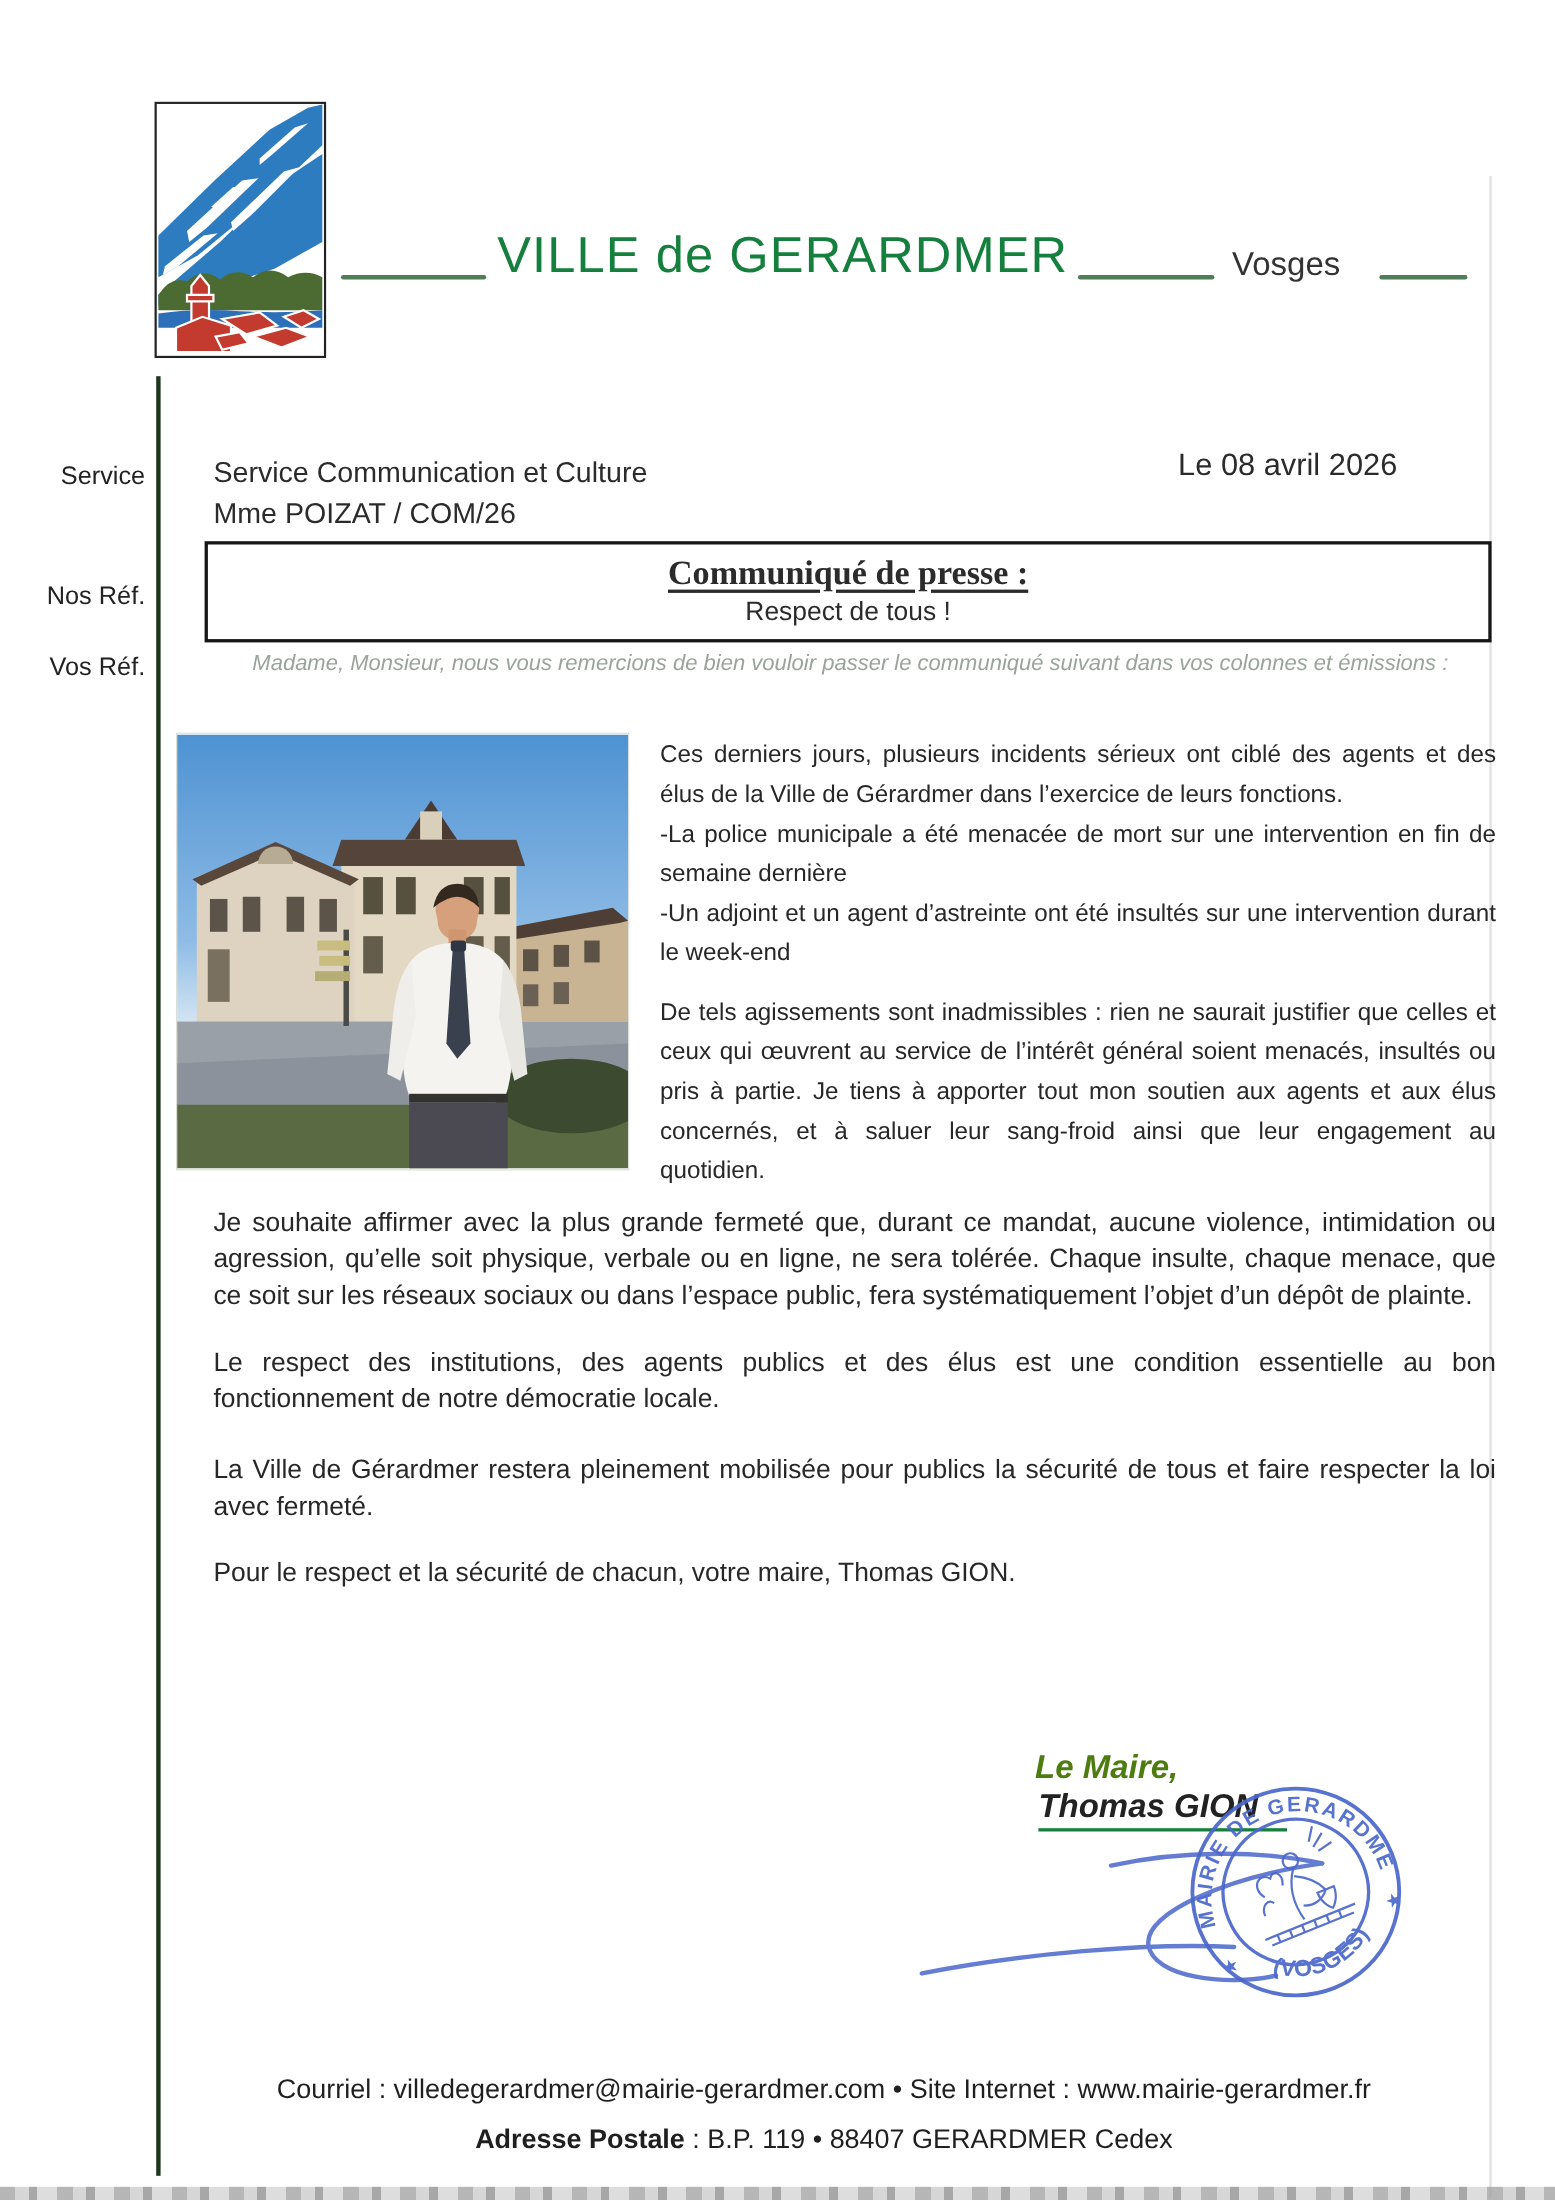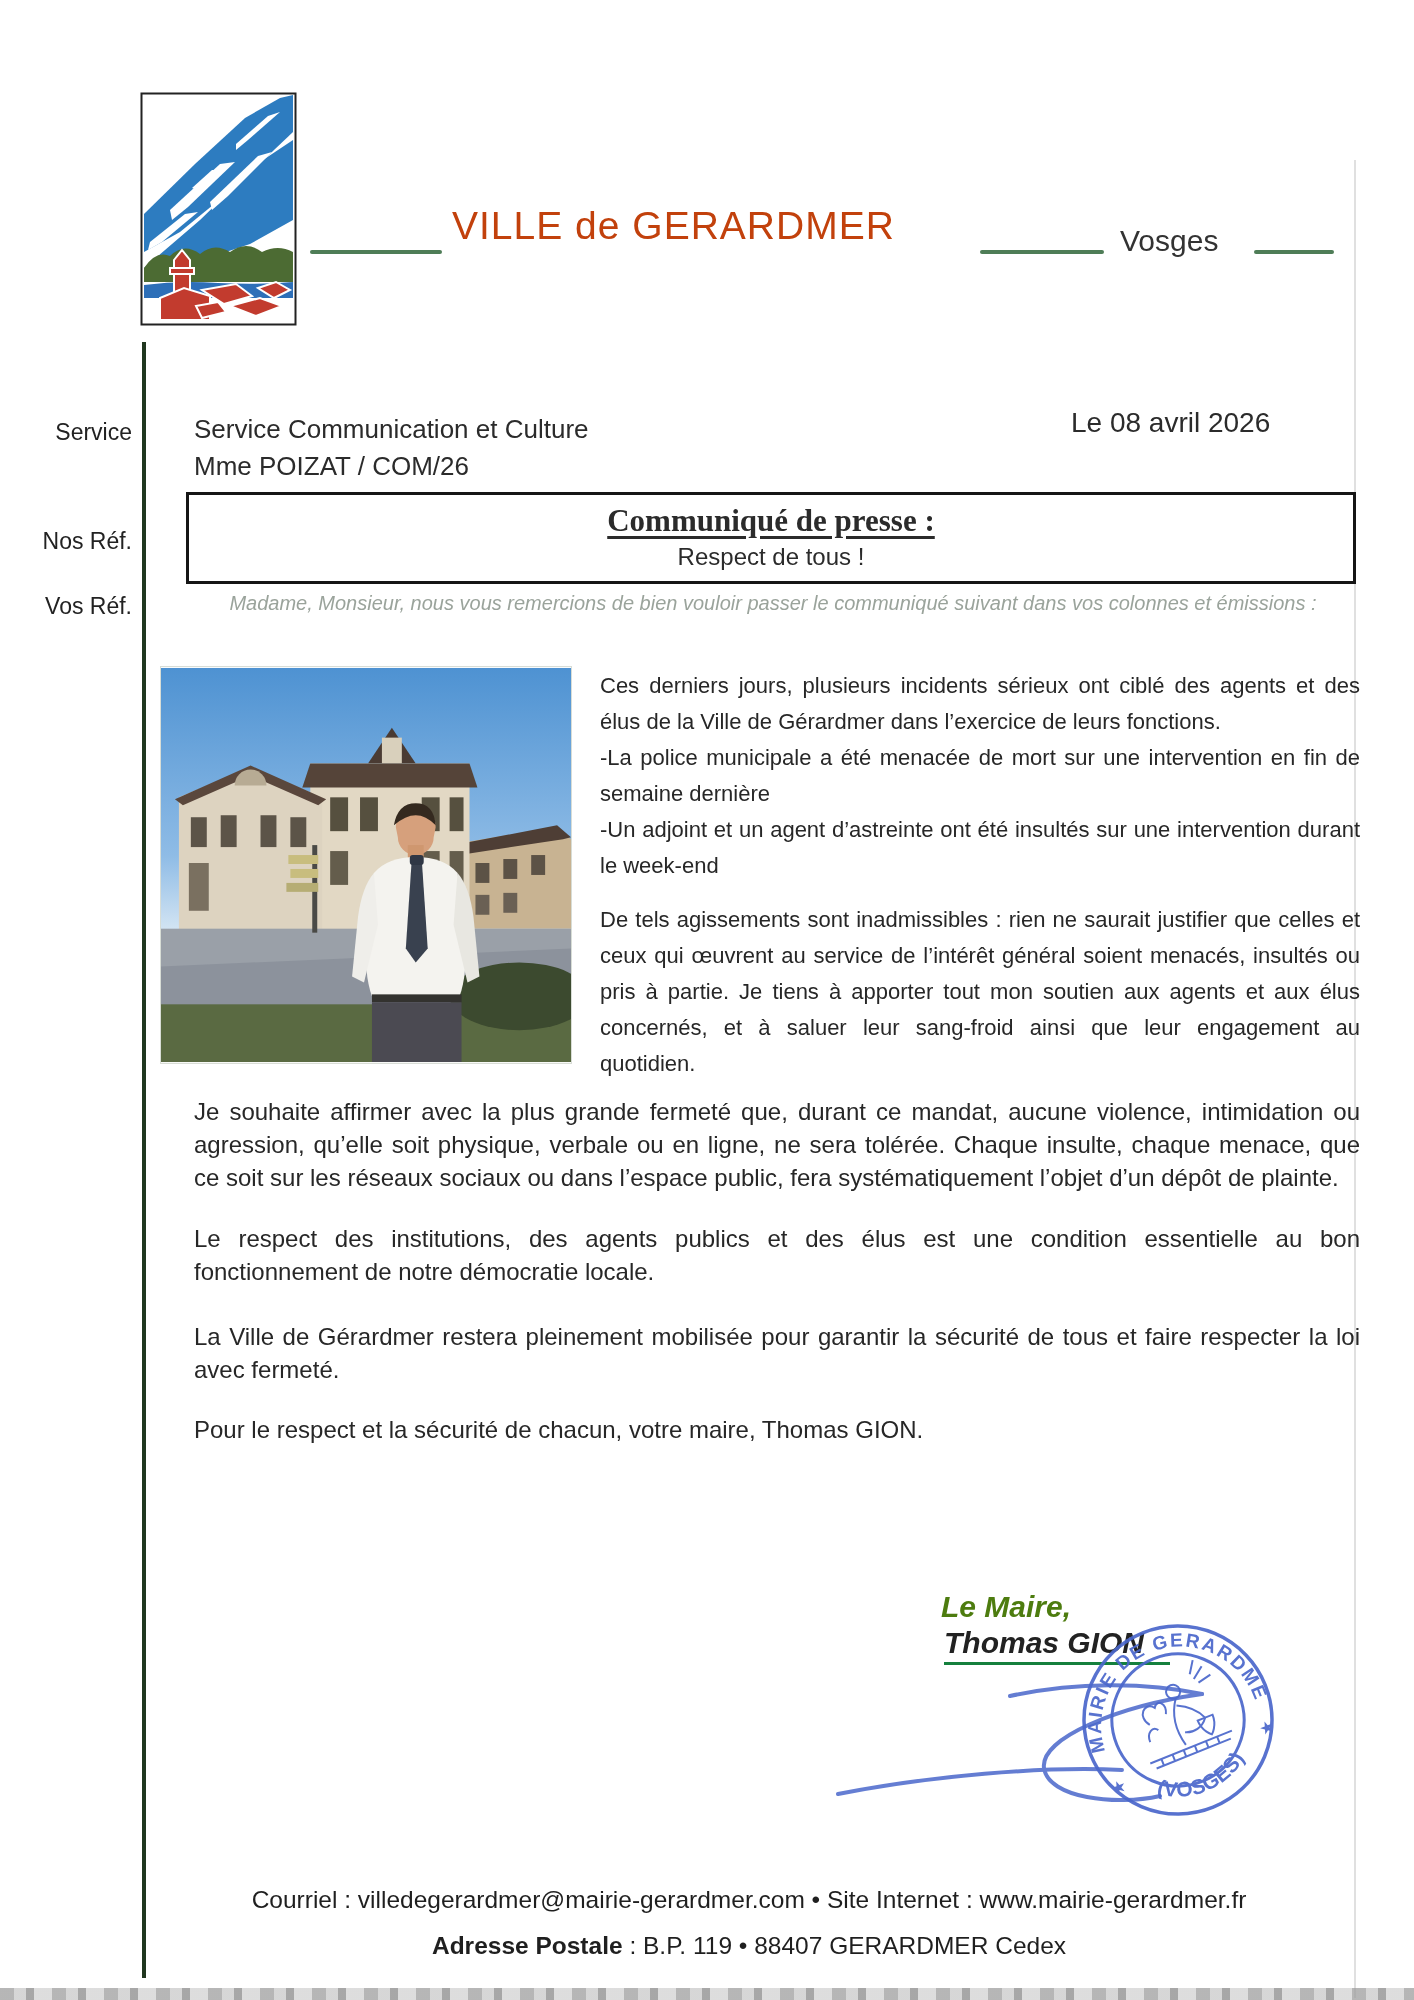--- a/index.html
+++ b/index.html
@@ -1,21 +1,21 @@
 <!DOCTYPE html>
 <html><head>
 <meta charset="utf-8">
 <style>
   html,body{margin:0;padding:0;background:#e8e8e8;}
   .page{position:relative;width:1414px;height:2000px;background:#ffffff;margin:0 auto;
         font-family:"Liberation Sans", sans-serif;color:#2b2b2b;overflow:hidden;}
   .abs{position:absolute;}
   
   .logo{left:140px;top:92px;width:157px;height:234px;}
-  .main-title{left:452px;top:204px;font-size:39px;letter-spacing:1px;color:#c2410c;white-space:nowrap;text-align:center;}
+  .main-title{left:452px;top:204px;font-size:46px;letter-spacing:1px;color:#15803d;white-space:nowrap;text-align:center;}
   .rule{height:4px;background:#4e7d57;border-radius:2px;}
   .rule-left{left:310px;top:250px;width:132px;}
   .rule-mid{left:980px;top:250px;width:124px;}
   .rule-far{left:1254px;top:250px;width:80px;}
   .vosges{left:1120px;top:224px;font-size:30px;color:#333;}
   .edge-line{left:1354px;top:160px;width:2px;height:1838px;background:#e0e0e0;}
   .date{left:1071px;top:378px;font-size:28px;margin-top:29px;}
   .green-vline{left:142px;top:342px;width:4px;height:1636px;background:#20371f;}
   .side-label{left:20px;width:112px;text-align:right;font-size:23px;color:#222;}
   .svc{left:194px;top:411px;font-size:26px;line-height:37px;}
@@ -177,21 +177,21 @@
       <path d="M212,336 h90 v60 h-90 z" fill="#4b4a52"></path>
     </g>
   </svg>
 
   <div class="abs para side-para p1 preline">Ces derniers jours, plusieurs incidents sérieux ont ciblé des agents et des élus de la Ville de Gérardmer dans l’exercice de leurs fonctions.
 -La police municipale a été menacée de mort sur une intervention en fin de semaine dernière
 -Un adjoint et un agent d’astreinte ont été insultés sur une intervention durant le week-end</div>
   <div class="abs para side-para p2">De tels agissements sont inadmissibles : rien ne saurait justifier que celles et ceux qui œuvrent au service de l’intérêt général soient menacés, insultés ou pris à partie. Je tiens à apporter tout mon soutien aux agents et aux élus concernés, et à saluer leur sang-froid ainsi que leur engagement au quotidien.</div>
   <div class="abs para p3">Je souhaite affirmer avec la plus grande fermeté que, durant ce mandat, aucune violence, intimidation ou agression, qu’elle soit physique, verbale ou en ligne, ne sera tolérée. Chaque insulte, chaque menace, que ce soit sur les réseaux sociaux ou dans l’espace public, fera systématiquement l’objet d’un dépôt de plainte.</div>
   <div class="abs para p4">Le respect des institutions, des agents publics et des élus est une condition essentielle au bon fonctionnement de notre démocratie locale.</div>
-  <div class="abs para p5">La Ville de Gérardmer restera pleinement mobilisée pour garantir la sécurité de tous et faire respecter la loi avec fermeté.</div>
+  <div class="abs para p5">La Ville de Gérardmer restera pleinement mobilisée pour publics la sécurité de tous et faire respecter la loi avec fermeté.</div>
   <div class="abs para p6">Pour le respect et la sécurité de chacun, votre maire, Thomas GION.</div>
 
   <div class="abs sig-role">Le Maire,</div>
   <div class="abs sig-name">Thomas GION</div>
 
   <svg class="abs sig-svg" viewBox="0 0 580 300">
     <g stroke="#4a67cb" stroke-width="4" fill="none" stroke-linecap="round" opacity="0.85">
       <path d="M210,98 C 275,84 345,84 402,96"></path>
       <path d="M402,96 C 318,108 240,140 244,170 C 248,200 316,208 360,198"></path>
       <path d="M38,196 C 130,178 242,168 322,172"></path>

